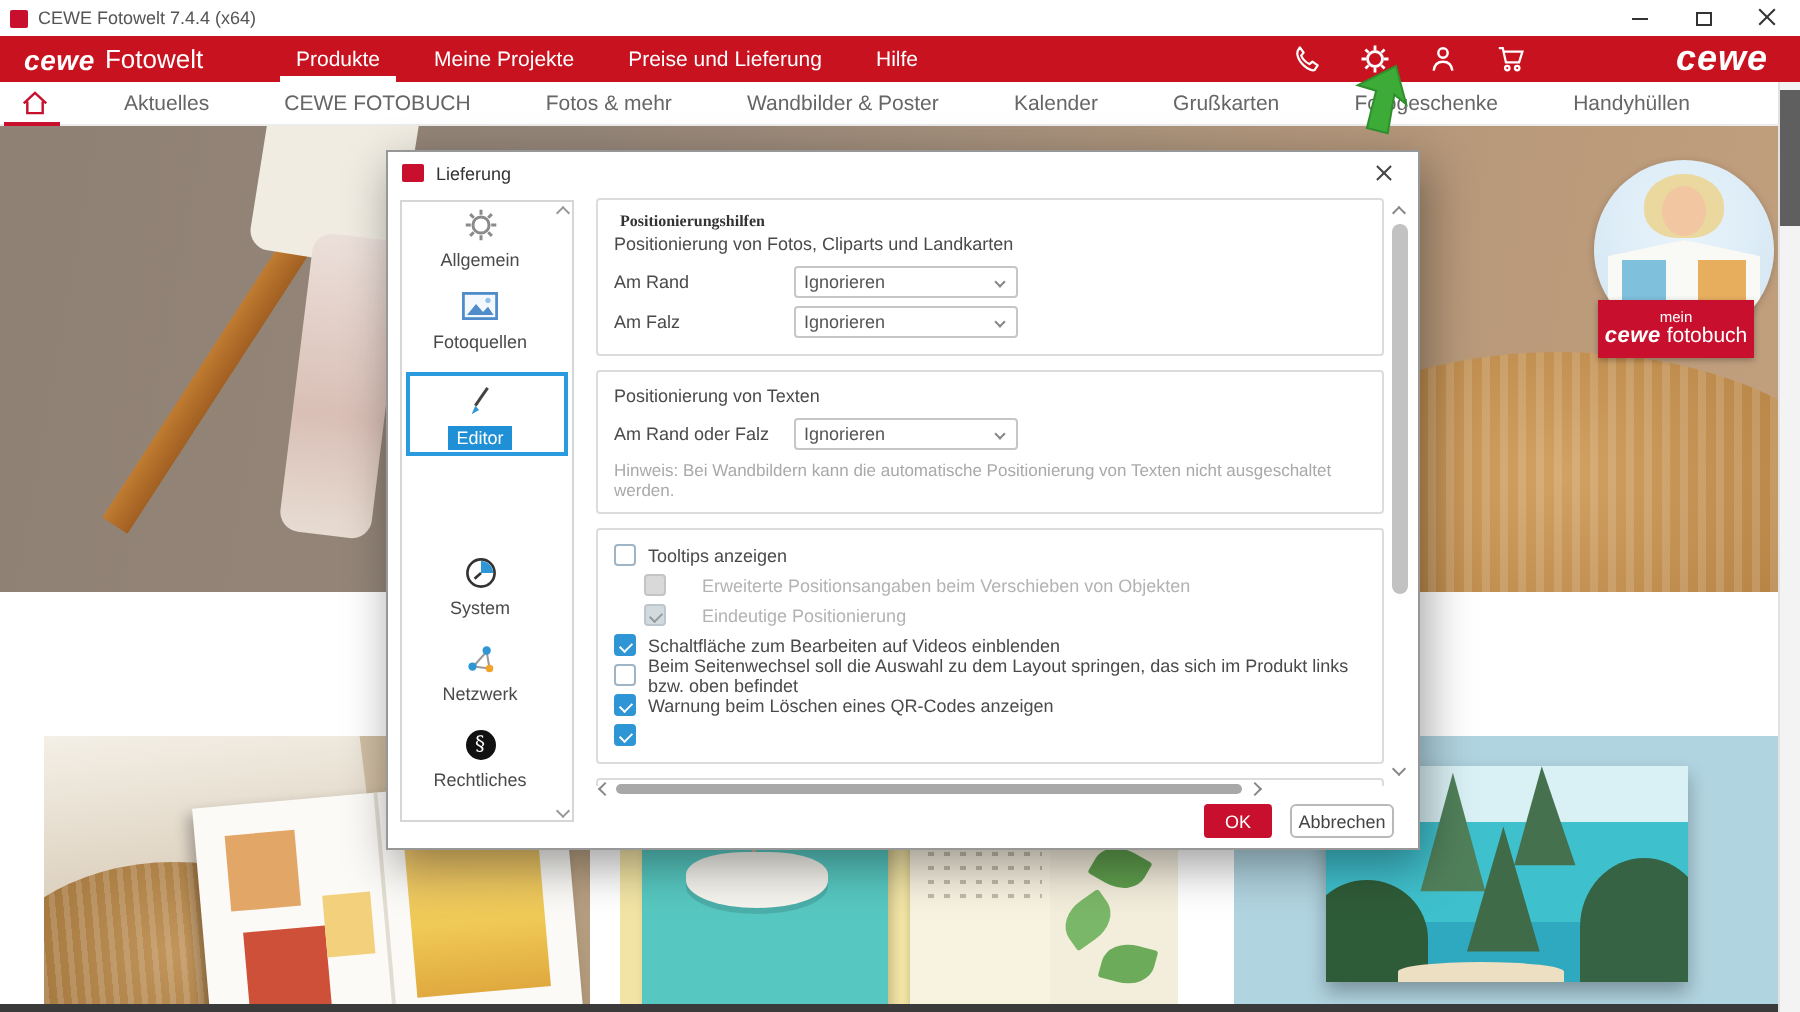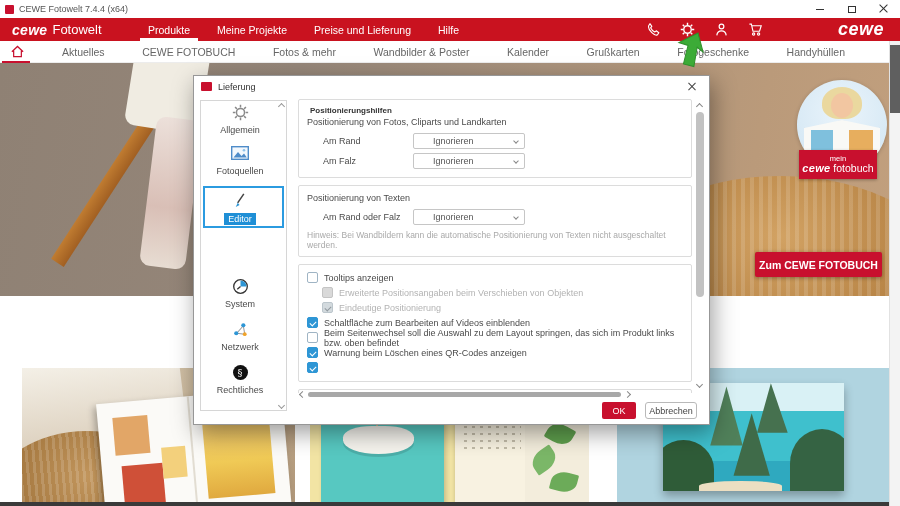--- a/index.html
+++ b/index.html
@@ -138,38 +138,38 @@
   .sb-lbl-sel{background:#1f8fd6;color:#fff;padding:1px 4px;}
   .para-ic{width:15px;height:15px;border-radius:50%;background:#111;color:#fff;font-size:10px;
     display:flex;align-items:center;justify-content:center;font-family:"DejaVu Serif",serif;}
   .sb-chev{position:absolute;right:1px;width:6px;height:6px;}
   .sb-chev::after{content:"";position:absolute;left:0;top:1px;width:4px;height:4px;border-right:1px solid #999;border-bottom:1px solid #999;}
   .sb-up{top:2px;} .sb-up::after{transform:rotate(-135deg);}
   .sb-dn{bottom:2px;} .sb-dn::after{transform:rotate(45deg);}
 
   .dlg-content{position:absolute;left:104px;top:23px;right:17px;bottom:31px;overflow:hidden;}
   .fs{border:1px solid #dcdcdc;border-radius:2px;padding:5px 8px 6px;margin-bottom:7px;position:relative;}
-  .fs-t{display:inline-block;margin-top:-10px;background:#fff;padding:0 3px;font-weight:700;font-size:8px;color:#333;}
+  .fs-t{display:inline-block;margin-top:-10px;background:#fff;padding:0 3px;font-weight:700;font-size:8px;color:#333;font-family:Liberation Serif, serif;}
   .sub{margin:2px 0 4px;color:#4a4a4a;}
-  .frow{display:flex;align-items:center;height:20px;margin-left:16px;}
+  .frow{display:flex;align-items:center;height:20px;}
   .frow-label{width:90px;color:#4a4a4a;}
   .dd{width:112px;height:16px;border:1px solid #c6c6c6;border-radius:2px;background:#fff;color:#555;
-    display:flex;align-items:center;padding:0 19px;position:relative;}
+    display:flex;align-items:center;padding:0 4px;position:relative;}
   .dd .chev{position:absolute;right:6px;top:5px;width:4px;height:4px;border-right:1px solid #888;border-bottom:1px solid #888;transform:rotate(45deg);}
   .hint{margin-top:3px;color:#a9a9a9;font-size:8.5px;}
   .cbrow{display:flex;align-items:center;height:15px;gap:6px;}
   .indent{margin-left:15px;}
   .cb{width:11px;height:11px;border:1px solid #9fb4c4;border-radius:2px;background:#fff;position:relative;flex:none;}
   .cb.on{background:#2e96d5;border-color:#2e96d5;}
   .cb.on::after{content:"";position:absolute;left:2px;top:2.5px;width:5px;height:3px;
     border-left:1.5px solid #fff;border-bottom:1.5px solid #fff;transform:rotate(-45deg);}
   .cb.dis{background:#d9d9d9;border-color:#c4c4c4;}
   .cb.dis.on{background:#d3dade;border-color:#bcc6cc;}
   .cb.dis.on::after{border-color:#90999f;}
-  .cbl{color:#4a4a4a;} .cbl.dis{color:#b3b3b3;}
+  .cbl{color:#4a4a4a;} .cbl.dis{color:#b3b3b3;margin-left:12px;}
 
   .dlg-vscroll{position:absolute;right:4px;top:26px;bottom:36px;width:10px;}
   .dv-thumb{position:absolute;left:1px;right:1px;top:10px;height:185px;background:#c2c2c2;border-radius:4px;}
   .dv-ch{position:absolute;left:2px;width:6px;height:6px;}
   .dv-ch::after{content:"";position:absolute;left:0;width:4px;height:4px;border-right:1px solid #888;border-bottom:1px solid #888;}
   .dv-up{top:0;} .dv-up::after{top:2px;transform:rotate(-135deg);}
   .dv-dn{bottom:0;} .dv-dn::after{top:0;transform:rotate(45deg);}
   .dlg-hscroll{position:absolute;left:104px;right:20px;bottom:26px;height:7px;}
   .dh-thumb{position:absolute;left:10px;right:68px;top:1px;height:5px;background:#a8a8a8;border-radius:3px;}
   .dh-ch{position:absolute;top:0;width:6px;height:6px;color:#777;font-size:7px;line-height:6px;}
@@ -271,21 +271,20 @@
     <span class="b-hair"></span>
       <span class="b-face"></span>
     <span class="b-book"></span>
       <span class="b-ph1"></span>
       <span class="b-ph2"></span>
   </div>
   <div class="badge-label">
     <span class="bl-1">mein</span>
     <span class="bl-2"><span class="brand-script">cewe</span> <span>fotobuch</span></span>
   </div>
-  <div class="cta">Zum CEWE FOTOBUCH</div>
 </div>
 
 <div class="card" id="card1">
   <div class="c1-blanket"></div>
   <div class="c1-basket"></div>
   <div class="c1-book">
     <span class="ph c1-p1"></span>
       <span class="ph c1-p2"></span>
     <span class="ph c1-p3"></span>
       <span class="ph c1-p4"></span>

